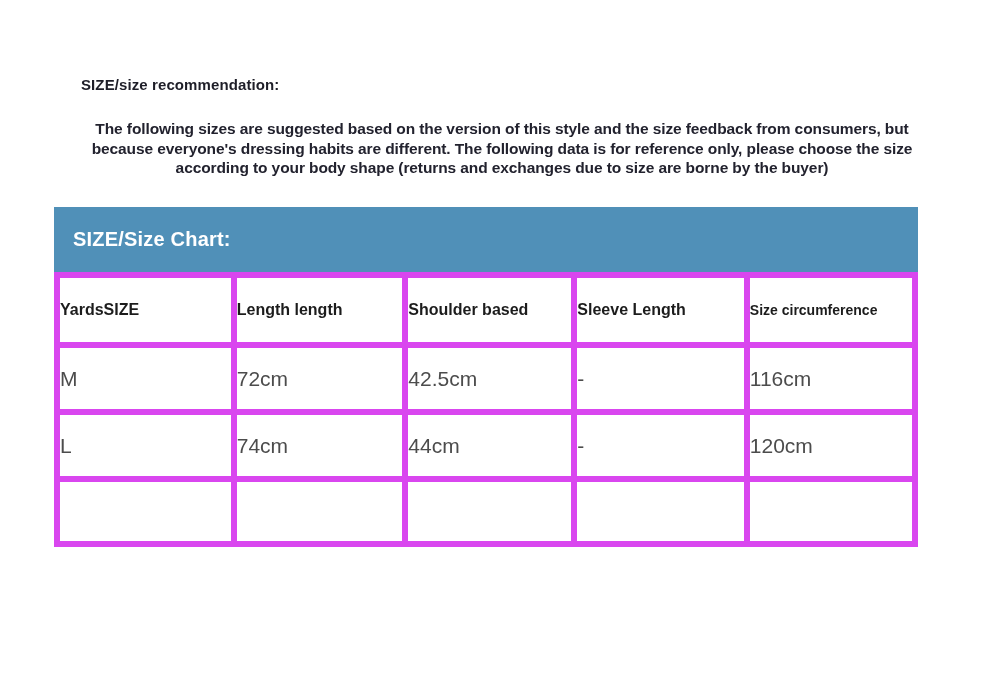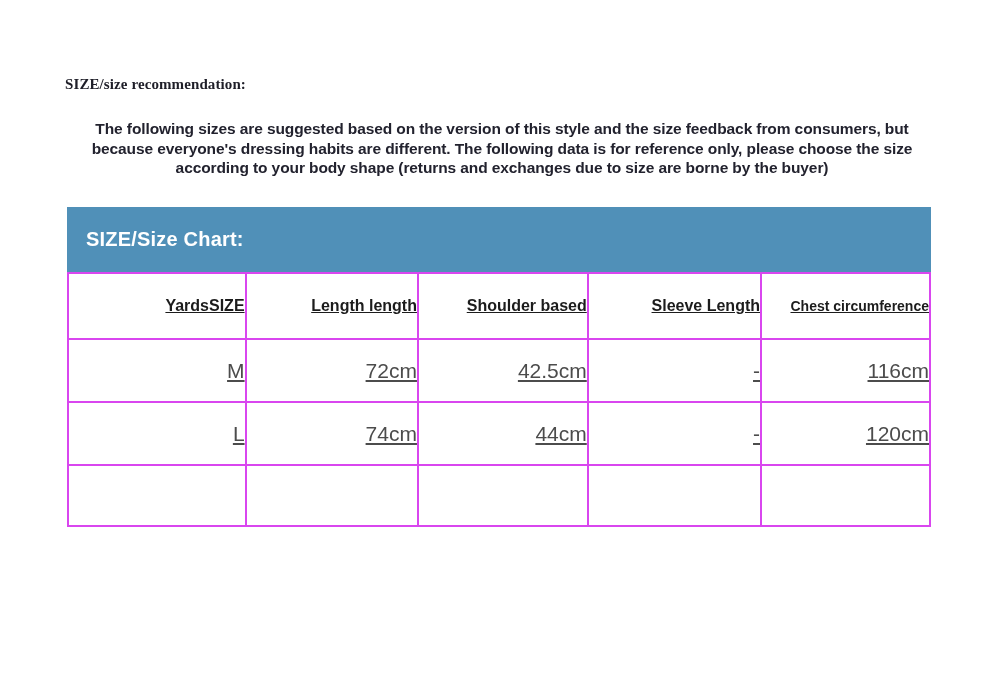--- a/index.html
+++ b/index.html
@@ -13,43 +13,42 @@
   }
   .page {
     position: relative;
     width: 1000px;
     height: 674px;
     overflow: hidden;
     background: #ffffff;
   }
   .heading {
     position: absolute;
-    left: 65px;
+    left: 81px;
     top: 76px;
     font-size: 15px;
     font-weight: bold;
     color: #1e1e28;
     letter-spacing: 0.1px;
-    font-family: Liberation Serif, serif;
   }
   .intro {
     position: absolute;
     left: 65px;
     top: 119px;
     width: 874px;
     font-size: 15.5px;
     font-weight: bold;
     color: #22222e;
     line-height: 19.5px;
     letter-spacing: -0.1px;
     text-align: center;
   }
   .chart-wrap {
     position: absolute;
-    left: 67px;
+    left: 54px;
     top: 207px;
     width: 864px;
   }
   .chart-title-bar {
     height: 65px;
     display: flex;
     align-items: center;
     padding-left: 19px;
     box-sizing: border-box;
   }
@@ -64,27 +63,26 @@
     border-collapse: collapse;
     table-layout: fixed;
     background: #ffffff;
   }
   table.size-table col.c1 { width: 20.6%; }
   table.size-table col.c2 { width: 20.0%; }
   table.size-table col.c3 { width: 19.7%; }
   table.size-table col.c4 { width: 20.1%; }
   table.size-table col.c5 { width: 19.6%; }
   table.size-table th, table.size-table td {
-    border: 2px solid #d946ef;
-    text-align: right;
+    border: 6px solid #d946ef;
+    text-align: left;
     vertical-align: middle;
     padding: 0;
     overflow: hidden;
     white-space: nowrap;
-    text-decoration: underline;
   }
   table.size-table th {
     height: 64px;
     font-size: 16px;
     font-weight: bold;
     color: #1c1c1c;
   }
   table.size-table th.small-header {
     font-size: 14px;
   }
@@ -120,21 +118,21 @@
           <col class="c3">
           <col class="c4">
           <col class="c5">
       </colgroup>
       <thead>
         <tr>
           <th>YardsSIZE</th>
           <th>Length length</th>
           <th>Shoulder based</th>
           <th>Sleeve Length</th>
-          <th class="small-header">Chest circumference</th>
+          <th class="small-header">Size circumference</th>
         </tr>
       </thead>
       <tbody>
         <tr>
           <td>M</td>
           <td>72cm</td>
           <td>42.5cm</td>
           <td>-</td>
           <td>116cm</td>
         </tr>

